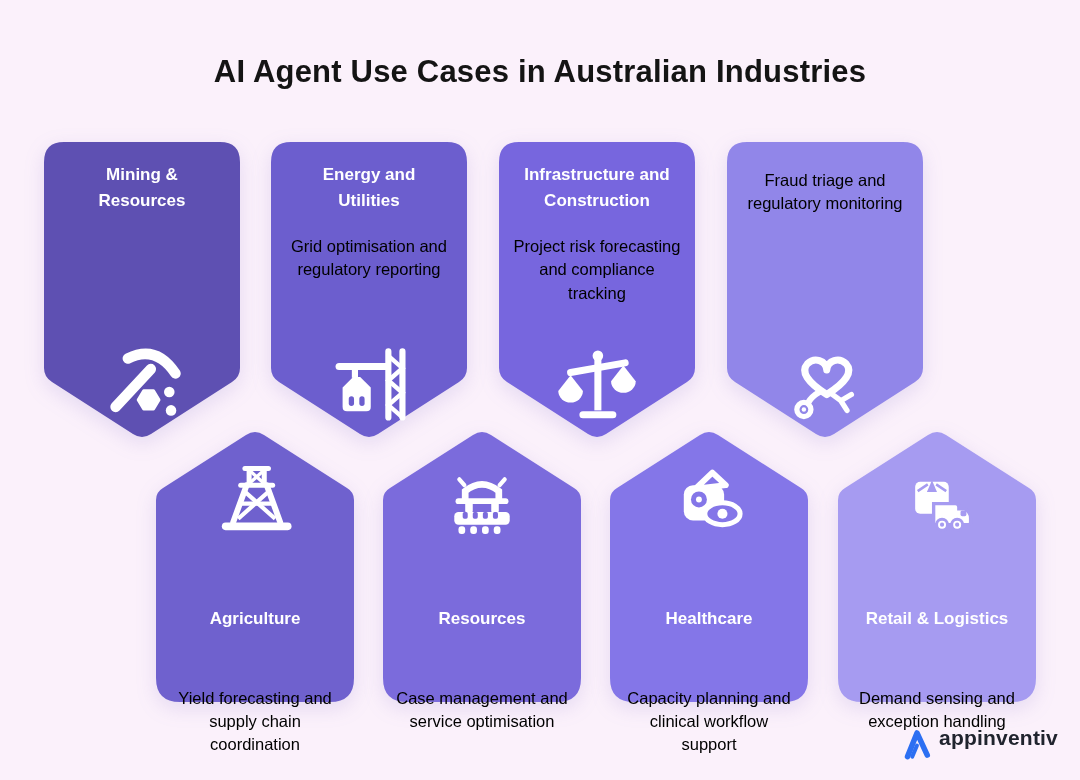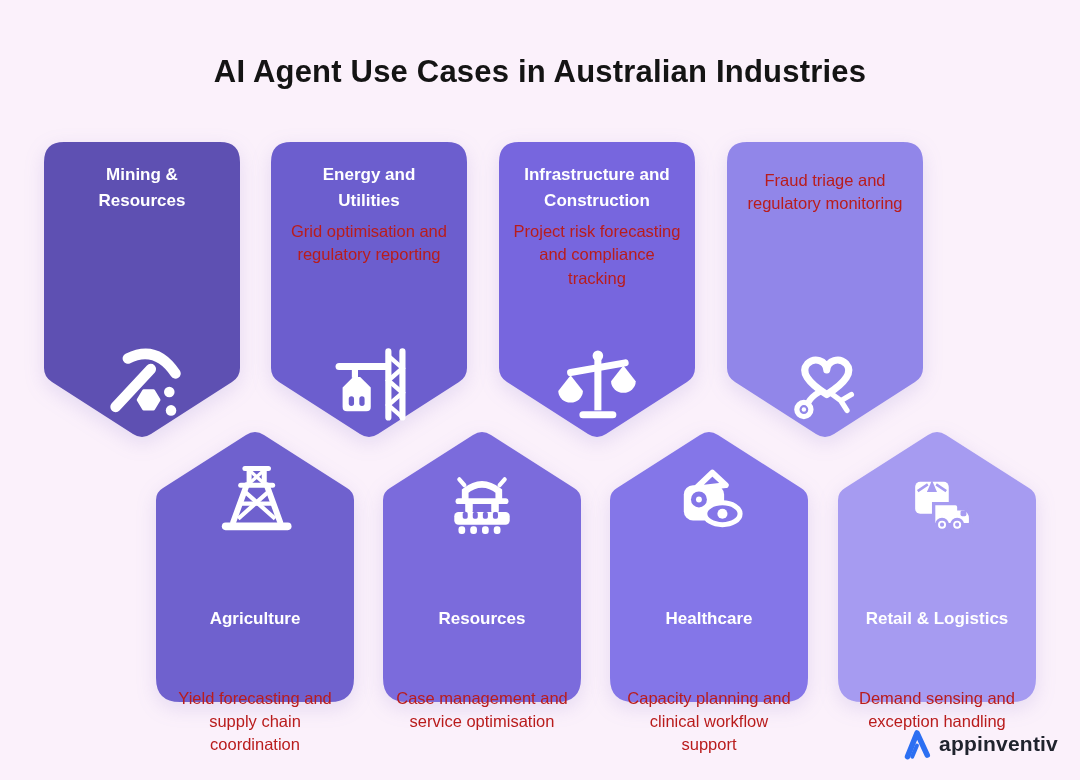--- a/index.html
+++ b/index.html
@@ -16,30 +16,30 @@
   .card{position:absolute;}
   .card .shape{position:absolute;left:0;top:0;filter:drop-shadow(0 6px 10px rgba(99,82,190,.15));}
   .card .content{
     position:relative;z-index:1;height:100%;
     display:flex;flex-direction:column;align-items:center;text-align:center;color:#fff;
   }
   .card.top{width:196px;height:298px;top:142px;}
   .card.bottom{width:198px;height:272px;top:430px;}
   .c1{left:44px}.c2{left:271px}.c3{left:499px}.c4{left:727px}
   .c5{left:156px}.c6{left:383px}.c7{left:610px}.c8{left:838px}
-  .card.top .content{padding:20px 0 0;}
+  .card.top .content{padding:20px 0 0;gap:15px;}
   .card.bottom .content{padding:28px 12px 0;gap:48px;}
   .card-title{font-size:17px;font-weight:700;line-height:1.5;max-width:150px;}
   .card.bottom .card-title{max-width:180px;margin-top:14px;}
-  .card-desc{margin-top:7px;font-size:16.5px;line-height:1.42;font-weight:400;color:#b91c1c;max-width:176px;}
+  .card-desc{margin-top:7px;font-size:16.5px;line-height:1.42;font-weight:400;color:#000000;max-width:176px;}
   .card.top .icon-wrap{margin-top:auto;margin-bottom:32px;line-height:0;}
   .card.bottom .icon-wrap{margin-top:2px;line-height:0;}
   .footer-logo{
     position:absolute;right:22px;bottom:18px;
-    display:flex;align-items:center;gap:7px;
+    display:flex;gap:7px;
   }
   .brand-name{font-size:21px;font-weight:600;color:#20242E;letter-spacing:.2px;}
 </style>
 </head>
 <body>
 
 <div class="stage">
 
   <div class="page-title">AI Agent Use Cases in Australian Industries</div>
 

